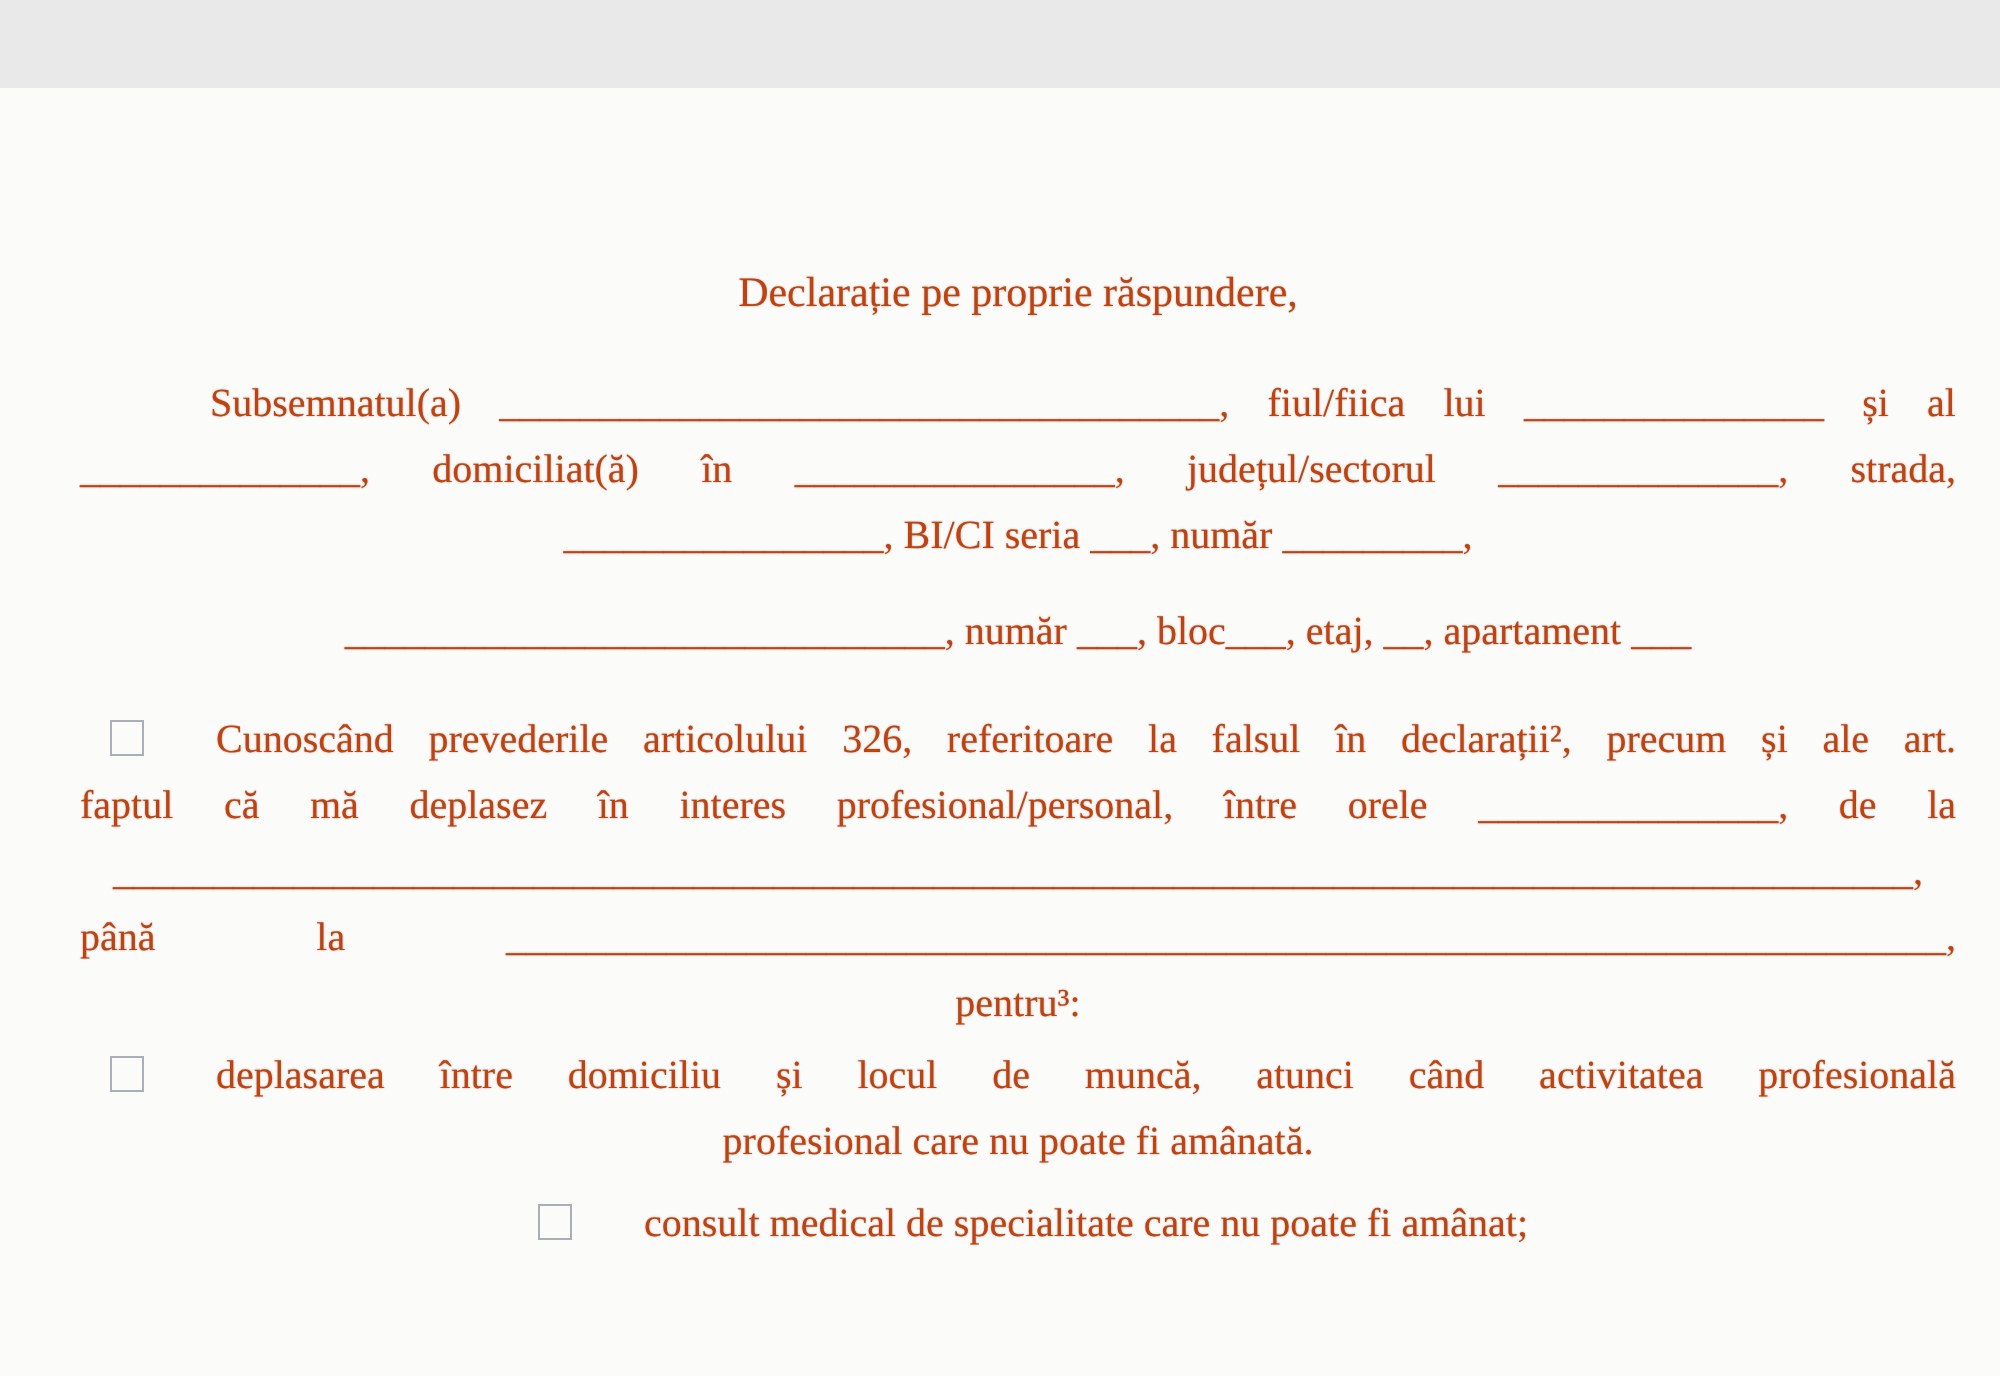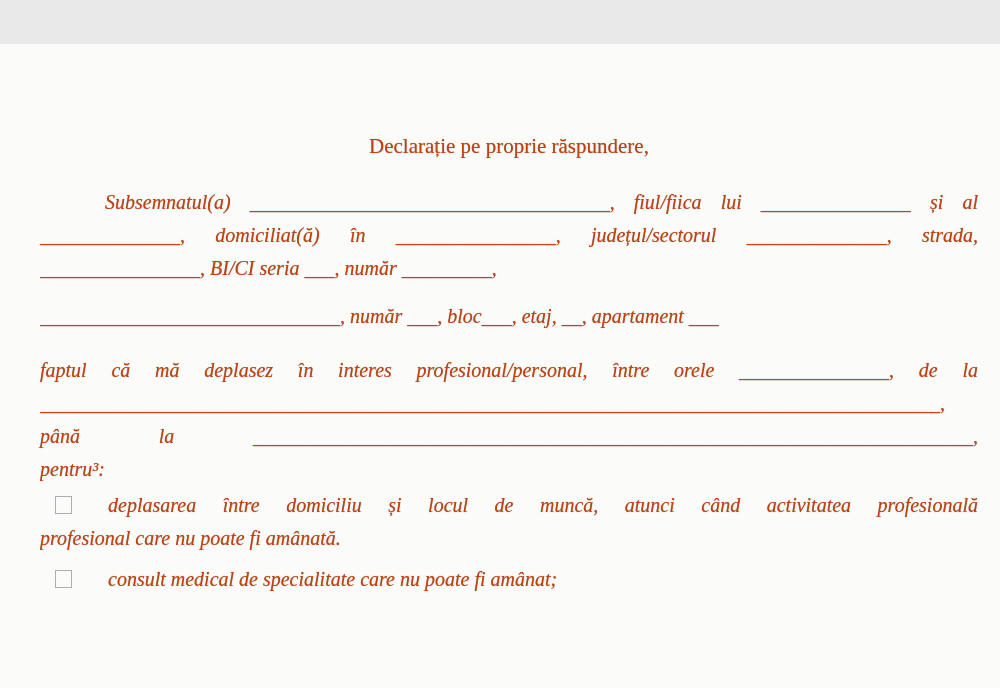--- a/index.html
+++ b/index.html
@@ -18,29 +18,29 @@
     text-shadow: 0 0 1px rgba(40,40,40,0.45);
     margin-top: 44px;
   }
   .title {
     font-size: 21px;
     font-weight: normal;
     text-align: center;
     margin: 74px 0 0 0;
     line-height: 33px;
   }
-  .para { margin: 0; font-style: italic; }
+  .para { margin: 0; }
   #p1 { margin-top: 23px; }
   #p2 { margin-top: 15px; }
   #p3 { margin-top: 21px; }
   #p4 { margin-top: 3px; }
   #p5 { margin-top: 8px; }
   .line { min-height: 33px; }
   .just { text-align: justify; text-align-last: justify; }
-  .left { text-align: left; white-space: nowrap; overflow: hidden; }
+  .left { text-align: center; white-space: nowrap; overflow: hidden; }
   .indent { text-indent: 65px; }
   .checkbox {
     display: inline-block;
     width: 15px;
     height: 16px;
     border: 1.5px solid #aaaeb6;
     background: transparent;
     vertical-align: -2px;
     margin-left: 15px;
     margin-right: 36px;
@@ -58,20 +58,21 @@
     <div class="line just indent">Subsemnatul(a) ____________________________________, fiul/fiica lui _______________ și al</div>
     <div class="line just">______________, domiciliat(ă) în ________________, județul/sectorul ______________, strada,</div>
     <div class="line left">________________, BI/CI seria ___, număr _________,</div>
   </div>
 
   <div class="para" id="p2">
     <div class="line left">______________________________, număr ___, bloc___, etaj, __, apartament ___</div>
   </div>
 
   <div class="para" id="p3">
+    <div class="line just"><span class="checkbox"></span><span>Cunoscând prevederile articolului 326, referitoare la falsul în declarații², precum și ale art.</span></div>
     <div class="line just">faptul că mă deplasez în interes profesional/personal, între orele _______________, de la</div>
     <div class="line left">__________________________________________________________________________________________,</div>
     <div class="line just">până la ________________________________________________________________________,</div>
     <div class="line left">pentru³:</div>
   </div>
 
   <div class="para" id="p4">
     <div class="line just"><span class="checkbox"></span><span>deplasarea între domiciliu și locul de muncă, atunci când activitatea profesională</span></div>
     <div class="line left">profesional care nu poate fi amânată.</div>
   </div>

